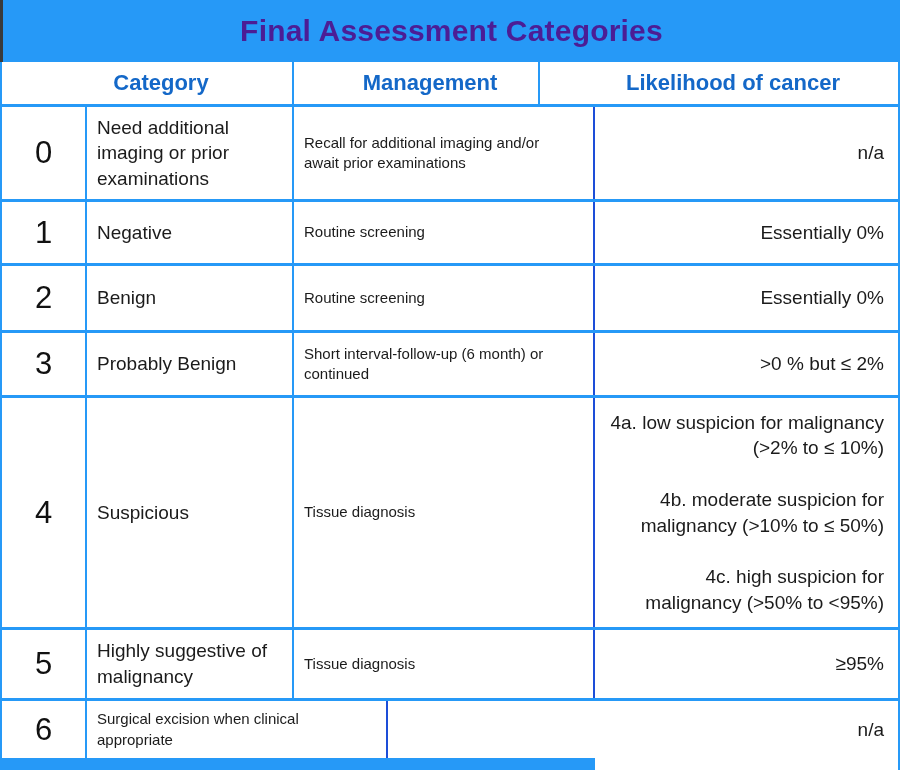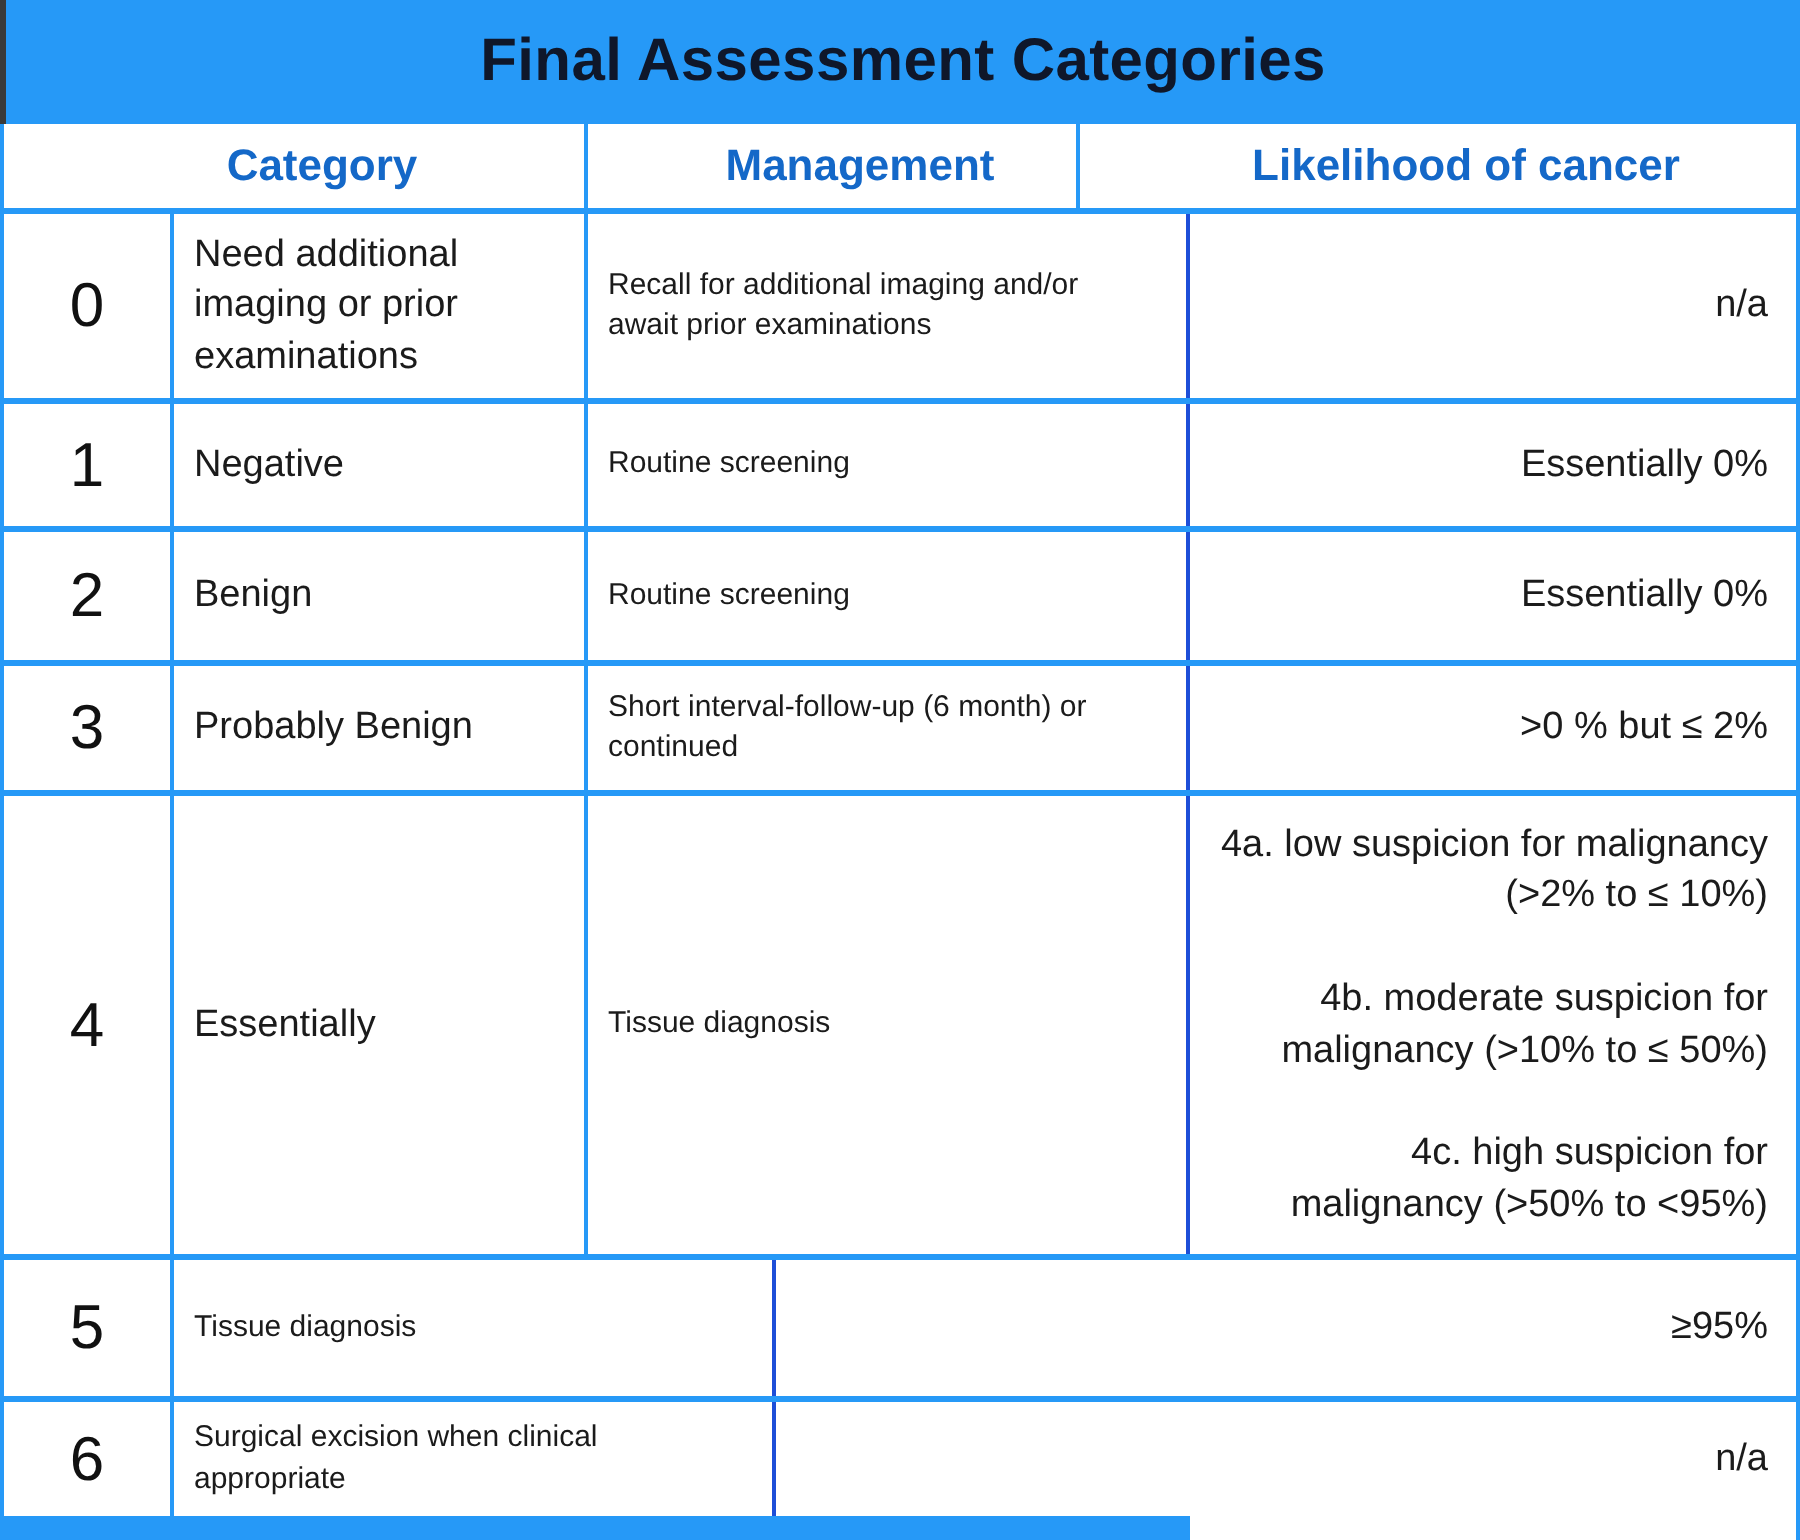--- a/index.html
+++ b/index.html
@@ -6,21 +6,21 @@
   html,body { background:#ffffff; }
   body { font-family:"Liberation Sans","DejaVu Sans",sans-serif; }
   .page {
     position:relative; width:900px; height:770px; background:#fff;
     overflow:hidden; color:#1b1b1b;
   }
   .title-bar {
     height:62px; background:#2699f7; border-left:3px solid #3a3a3a;
     display:flex; align-items:center; justify-content:center;
   }
-  .title-bar h1 { font-size:30px; font-weight:700; color:#0f172a; letter-spacing:.2px; }
+  .title-bar h1 { font-size:30px; font-weight:700; color:#4c1d95; letter-spacing:.2px; }
   .hdr-row {
     display:flex; height:45px; width:900px;
     border-left:2px solid #2699f7; border-right:2px solid #2699f7;
     border-bottom:3px solid #2699f7; background:#fff;
   }
   .hdr-cell {
     display:flex; align-items:center; justify-content:center;
     font-size:22px; font-weight:700; color:#1468c8;padding-left:28px;
   }
   .hdr-cat { width:292px; border-right:2px solid #2699f7; }
@@ -105,30 +105,31 @@
       <div class="row">
         <div class="cell-num">3</div>
         <div class="cell-cat">Probably Benign</div>
         <div class="cell-mgmt">Short interval-follow-up (6 month) or continued</div>
         <div class="cell-like">
           <p>&gt;0 % but ≤ 2%</p>
         </div>
       </div>
       <div class="row">
         <div class="cell-num">4</div>
-        <div class="cell-cat">Essentially</div>
+        <div class="cell-cat">Suspicious</div>
         <div class="cell-mgmt">Tissue diagnosis</div>
         <div class="cell-like">
           <p>4a. low suspicion for malignancy (&gt;2% to ≤ 10%)</p>
           <p>4b. moderate suspicion for malignancy (&gt;10% to ≤ 50%)</p>
           <p>4c. high suspicion for malignancy (&gt;50% to &lt;95%)</p>
         </div>
       </div>
       <div class="row">
         <div class="cell-num">5</div>
+        <div class="cell-cat">Highly suggestive of malignancy</div>
         <div class="cell-mgmt">Tissue diagnosis</div>
         <div class="cell-like">
           <p>≥95%</p>
         </div>
       </div>
       <div class="row">
         <div class="cell-num">6</div>
         <div class="cell-mgmt">Surgical excision when clinical appropriate</div>
         <div class="cell-like">
           <p>n/a</p>

